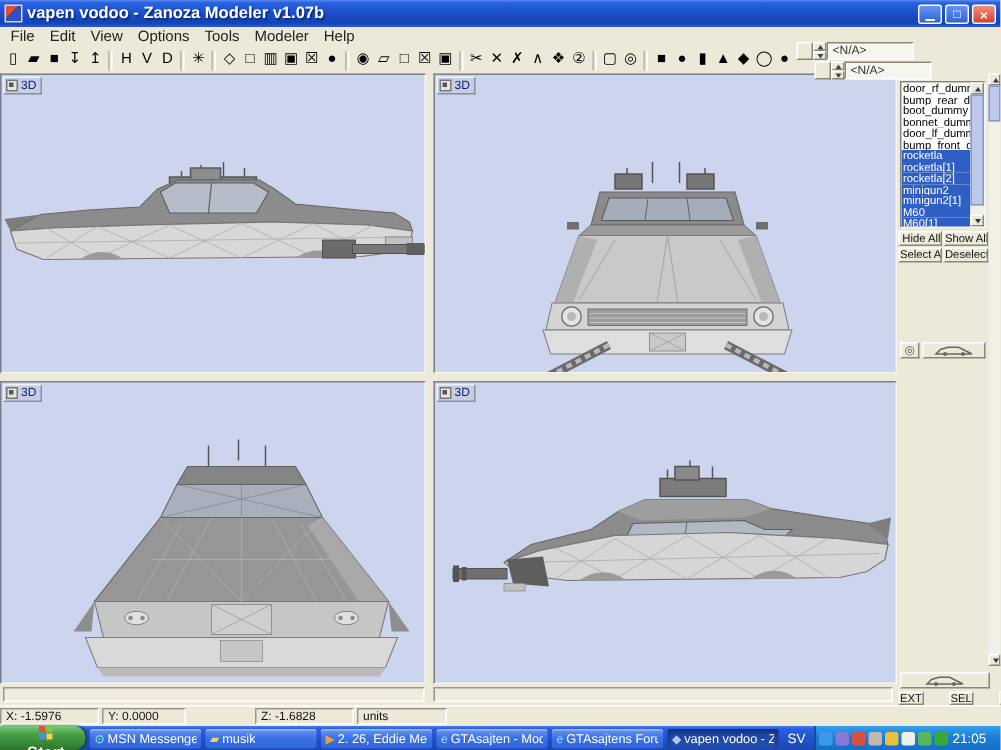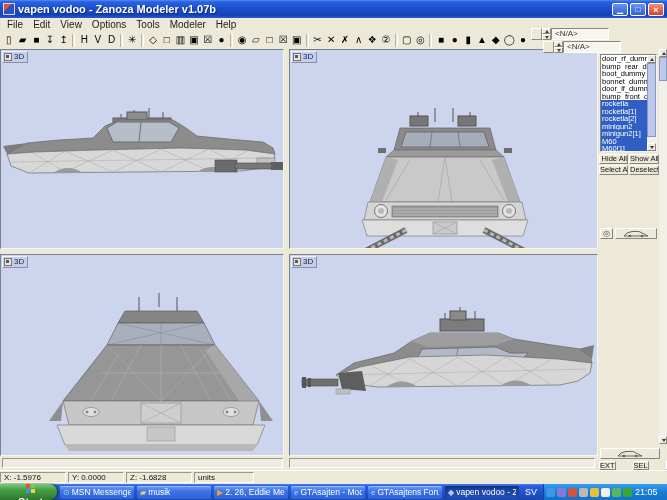--- a/index.html
+++ b/index.html
@@ -106,21 +106,21 @@
     border-color:#9a968a #fff #fff #9a968a; }
   .strip.s1 { left:2px; width:281px; }
   .strip.s2 { left:289px; width:306px; }
 
   .statusbar { position:absolute; left:0; top:470px; width:667px; height:14px; background:#ece9d8;
     border-top:1px solid #fff; display:flex; align-items:center; }
   .status-hint { font-size:8px; color:#111; padding-left:2px; flex:1; }
   .sfields { display:flex; gap:2px; margin-right:8px; }
   .sfield { border:1px solid; border-color:#9a968a #fff #fff #9a968a; font-size:8px;
     height:11px; line-height:9px; padding:0 3px; color:#111; white-space:nowrap; }
-  .sf-x { width:66px; } .sf-y { width:56px; } .sf-z { width:66px; } .sf-u { width:60px; }
+  .sf-x { width:66px; } .sf-y { width:56px; } .sf-z { width:66px;margin-left:44px; } .sf-u { width:60px; }
 
   
   .taskbar { position:absolute; left:0; top:484px; width:667px; height:16px;
     background:linear-gradient(180deg,#4880f0 0%,#2a5ee0 12%,#2152c8 55%,#1a46b0 100%);
     display:flex; align-items:center; }
   .start-btn { width:57px; height:16px; border-radius:0 8px 8px 0;
     background:linear-gradient(180deg,#7cc87c 0%,#46a046 35%,#348434 80%,#2c742c 100%);
     display:flex; align-items:center; gap:3px; padding-left:3px; box-shadow:1px 0 2px #123a0e;flex-direction:column; }
   .start-flag { width:9px; height:9px; display:grid; grid-template-columns:4px 4px; grid-gap:1px; }
   .start-flag i { display:block; width:4px; height:4px; }

